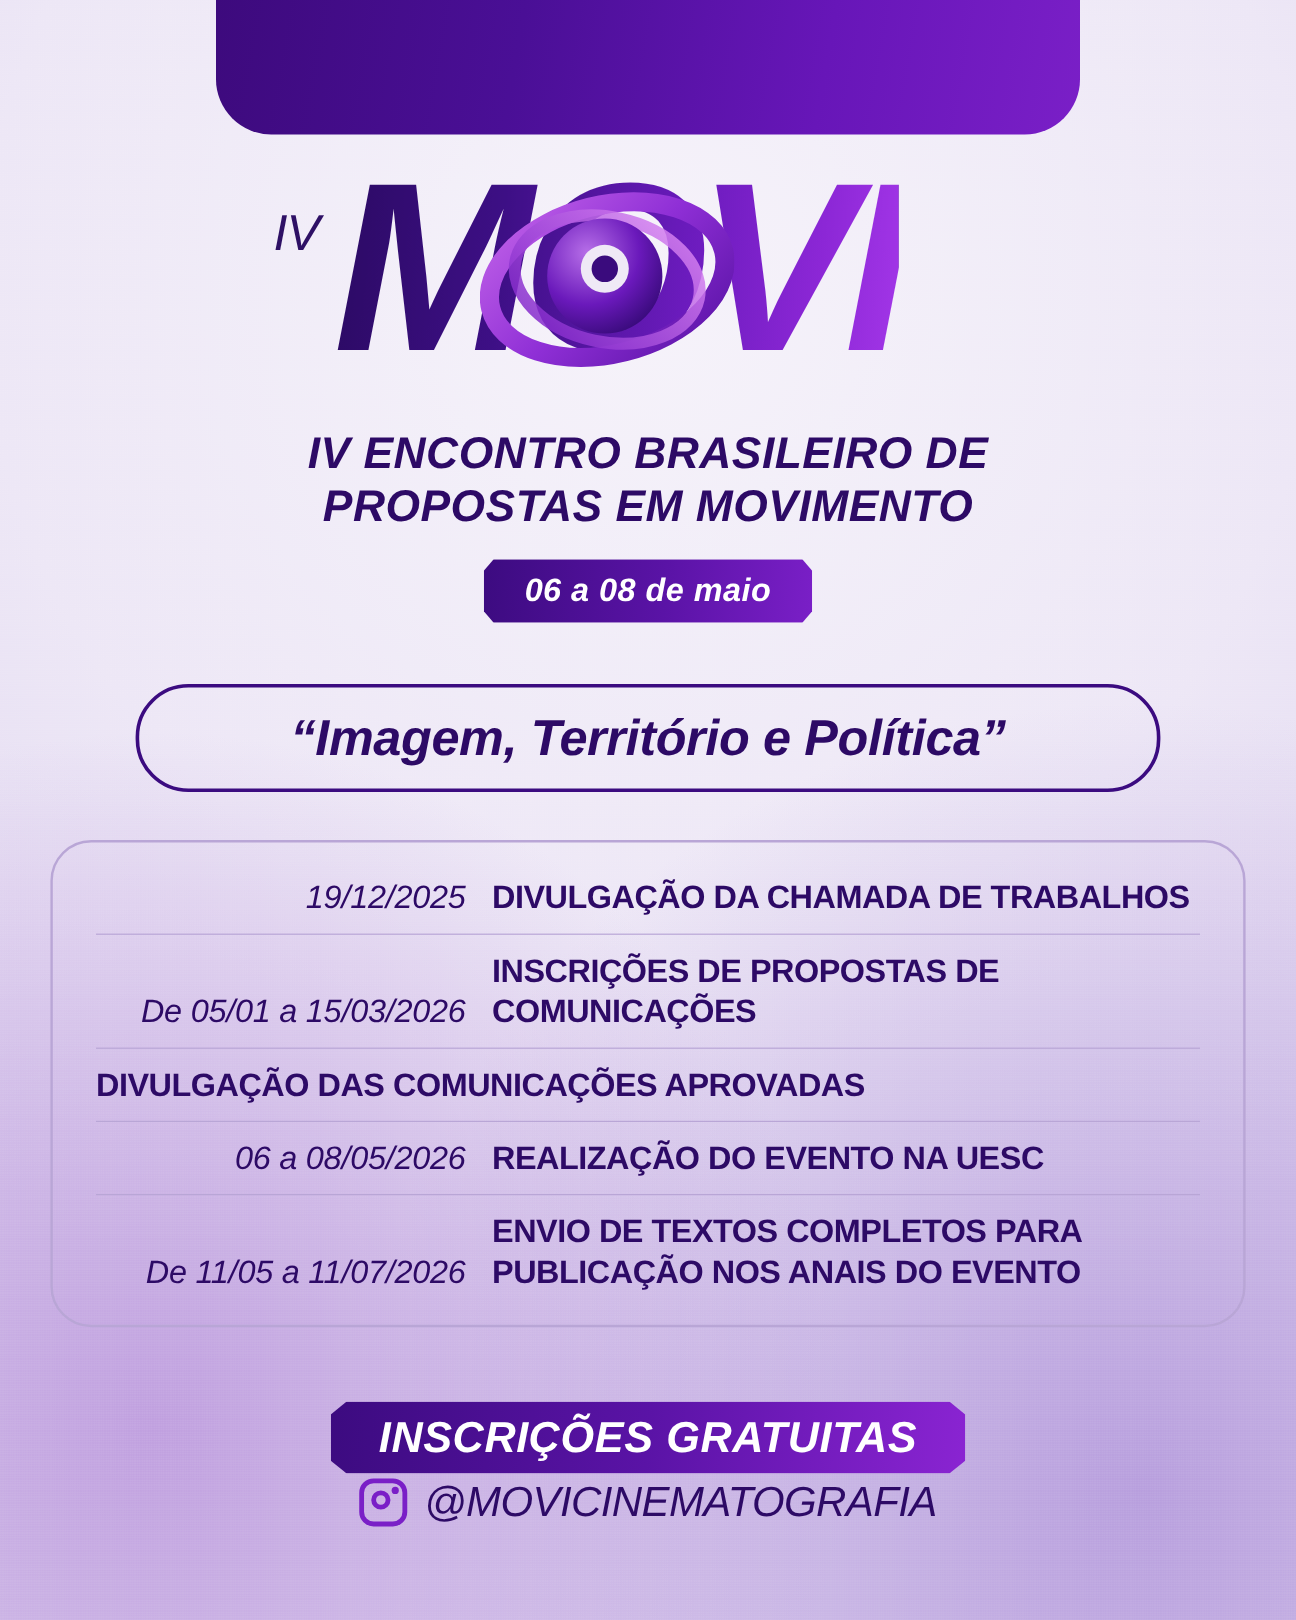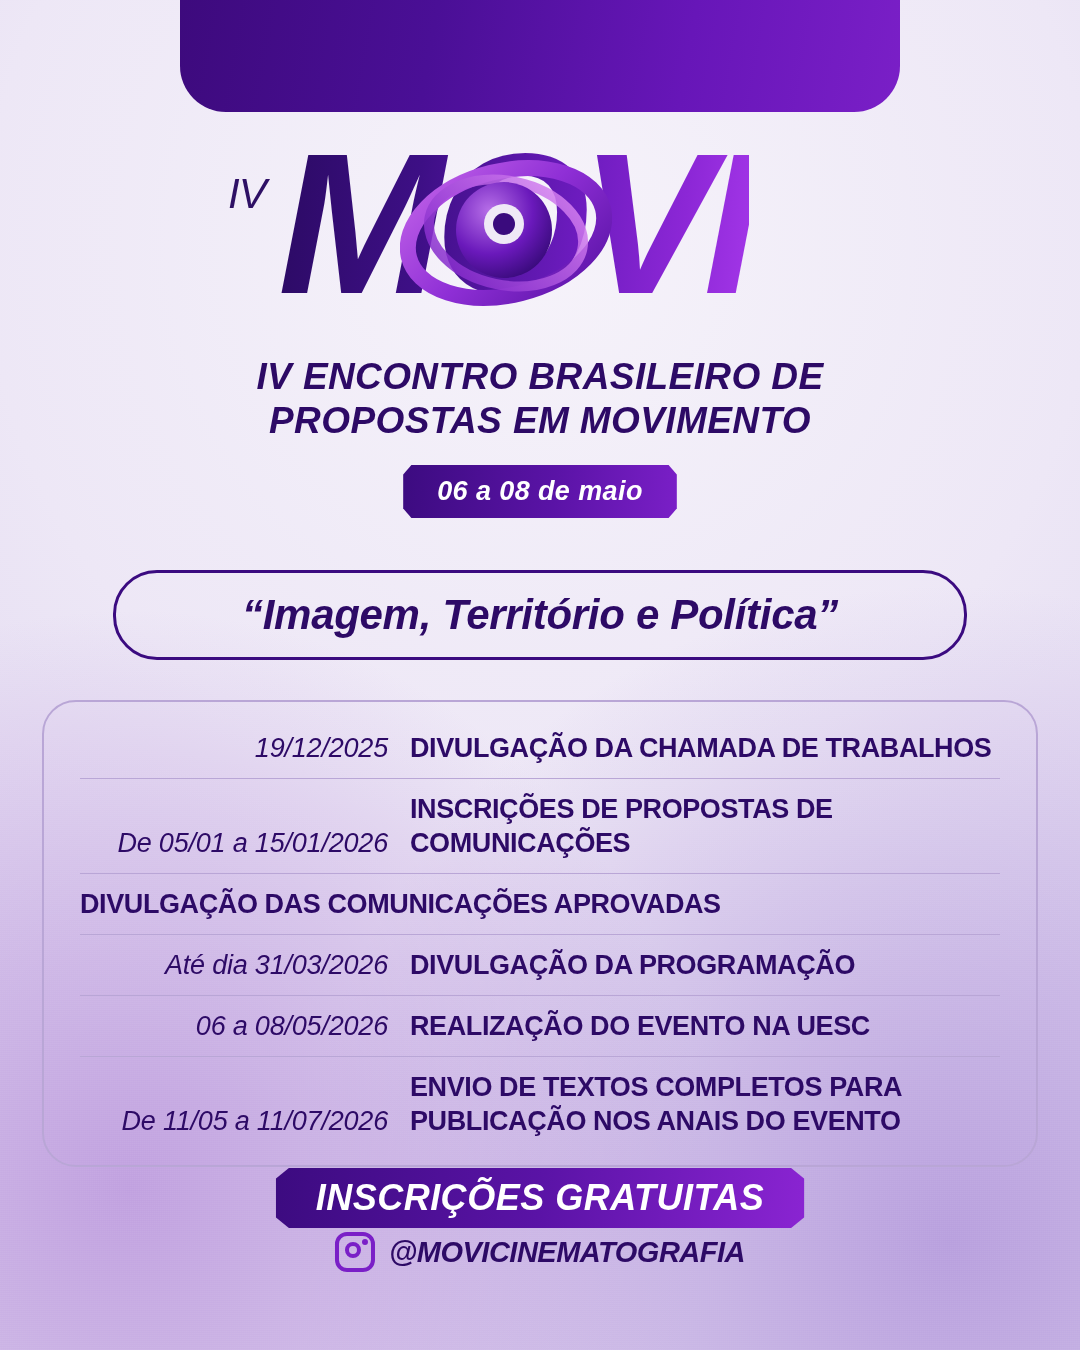--- a/index.html
+++ b/index.html
@@ -229,22 +229,22 @@
   .insta .glyph::after {
     content: "";
     position: absolute;
     width: 6px; height: 6px;
     background: #7a1fc7;
     border-radius: 50%;
     right: 3px; top: 3px;
   }
   .insta .handle {
     color: #2d0a66;
-    font-size: 29px;
-    font-weight: 700;
+    font-size: 35px;
+    font-weight: 400;
     font-style: italic;
     letter-spacing: -0.5px;
   }
 </style>
 </head>
 <body>
 
 <div class="poster">
   <div class="noise"></div>
 
@@ -288,29 +288,25 @@
   </div>
 
   <div class="theme-pill">“Imagem, Território e Política”</div>
 
   <div class="schedule">
     <div class="row">
       <div class="date">19/12/2025</div>
       <div class="desc">DIVULGAÇÃO DA CHAMADA DE TRABALHOS</div>
     </div>
     <div class="row">
-      <div class="date">De 05/01 a 15/01/2026</div>
+      <div class="date">De 05/01 a 15/03/2026</div>
       <div class="desc">INSCRIÇÕES DE PROPOSTAS DE COMUNICAÇÕES</div>
     </div>
     <div class="row">
       <div class="desc">DIVULGAÇÃO DAS COMUNICAÇÕES APROVADAS</div>
-    </div>
-    <div class="row">
-      <div class="date">Até dia 31/03/2026</div>
-      <div class="desc">DIVULGAÇÃO DA PROGRAMAÇÃO</div>
     </div>
     <div class="row">
       <div class="date">06 a 08/05/2026</div>
       <div class="desc">REALIZAÇÃO DO EVENTO NA UESC</div>
     </div>
     <div class="row">
       <div class="date">De 11/05 a 11/07/2026</div>
       <div class="desc">ENVIO DE TEXTOS COMPLETOS PARA PUBLICAÇÃO NOS ANAIS DO EVENTO</div>
     </div>
   </div>

